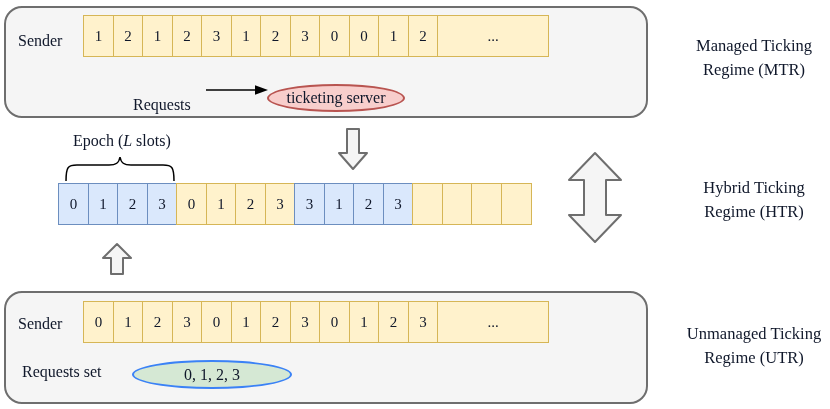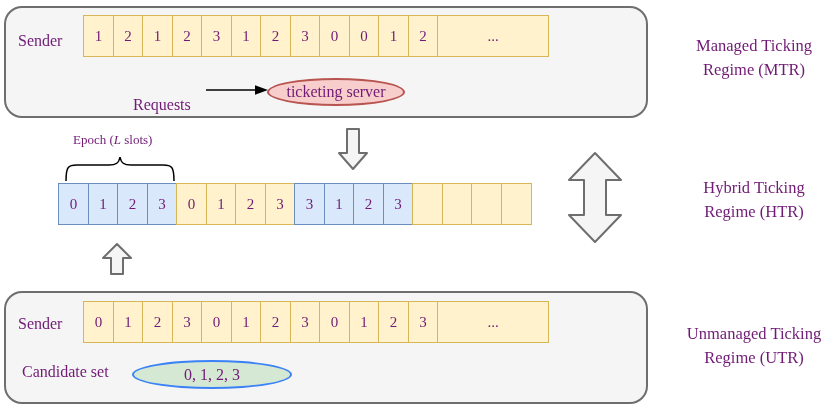--- a/index.html
+++ b/index.html
@@ -1,18 +1,18 @@
 <!DOCTYPE html>
 <html><head>
 <meta charset="utf-8">
 <style>
   html,body{margin:0;padding:0;background:#ffffff;}
   .canvas{
     position:relative;width:830px;height:409px;background:#ffffff;overflow:hidden;
-    font-family:"Liberation Serif","DejaVu Serif",serif;color:#701a75;
+    font-family:"Liberation Serif","DejaVu Serif",serif;color:#0f172a;
   }
   .container{
     position:absolute;box-sizing:border-box;background:#f5f5f5;
     border:2px solid #6e6e6e;border-radius:18px;
   }
   .label{position:absolute;font-size:16px;white-space:nowrap;}
   .cells{position:absolute;display:flex;}
   .cell{
     box-sizing:border-box;width:31px;height:42px;margin-left:-1.5px;
     display:flex;align-items:center;justify-content:center;
@@ -26,21 +26,21 @@
     position:absolute;box-sizing:border-box;border-radius:50%;
     display:flex;align-items:center;justify-content:center;
     font-size:16px;white-space:nowrap;
   }
   .ellipse.red{background:#f8cecc;border:2px solid #b85450;}
   .ellipse.green{background:#d5e8d4;border:2px solid #3b82f6;}
   .region-label{
     position:absolute;left:664px;width:180px;text-align:center;
     font-size:16.5px;line-height:24px;
   }
-  .epoch-text{position:absolute;font-size:13px;white-space:nowrap;}
+  .epoch-text{position:absolute;font-size:16px;white-space:nowrap;}
   .epoch-text .lvar{font-style:italic;}
   svg{position:absolute;display:block;overflow:visible;}
 </style>
 </head>
 <body>
 
 <div class="canvas">
 
   <div class="container" style="left:4px;top:6px;width:644px;height:112px">
     <div class="label" style="left:12px;top:24px">Sender</div>
@@ -61,21 +61,21 @@
       <div class="cell y wide">...</div>
     </div>
 
     <div class="label" style="left:127px;top:88px">Requests</div>
 
     <svg style="left:199px;top:75px" width="64" height="14" viewBox="0 0 64 14">
       <line x1="1" y1="7" x2="51" y2="7" stroke="#000" stroke-width="1.6"></line>
       <polygon points="50,2.2 63,7 50,11.8" fill="#000"></polygon>
     </svg>
 
-    <div class="ellipse red" style="left:261px;top:70px;width:138px;height:28px">ticketing server</div>
+    <div class="ellipse red" style="left:261px;top:76px;width:138px;height:28px">ticketing server</div>
   </div>
 
   <svg style="left:338px;top:128px" width="30" height="42" viewBox="0 0 30 42">
     <polygon points="9,1 21,1 21,25 29,25 15,41 1,25 9,25" fill="#f5f5f5" stroke="#6e6e6e" stroke-width="2" stroke-linejoin="round"></polygon>
   </svg>
 
   <svg style="left:102px;top:243px" width="30" height="32" viewBox="0 0 30 32">
     <polygon points="15,1 29,15 21,15 21,31 9,31 9,15 1,15" fill="#f5f5f5" stroke="#6e6e6e" stroke-width="2" stroke-linejoin="round"></polygon>
   </svg>
 
@@ -120,21 +120,21 @@
       <div class="cell y">1</div>
       <div class="cell y">2</div>
       <div class="cell y">3</div>
       <div class="cell y">0</div>
       <div class="cell y">1</div>
       <div class="cell y">2</div>
       <div class="cell y">3</div>
       <div class="cell y wide">...</div>
     </div>
 
-    <div class="label" style="left:16px;top:70px">Candidate set</div>
+    <div class="label" style="left:16px;top:70px">Requests set</div>
 
     <div class="ellipse green" style="left:126px;top:67px;width:160px;height:29px">0, 1, 2, 3</div>
   </div>
 
   <div class="region-label" style="top:34px">
     <div>Managed Ticking</div>
     <div>Regime  (MTR)</div>
   </div>
   <div class="region-label" style="top:176px">
     <div>Hybrid Ticking</div>

